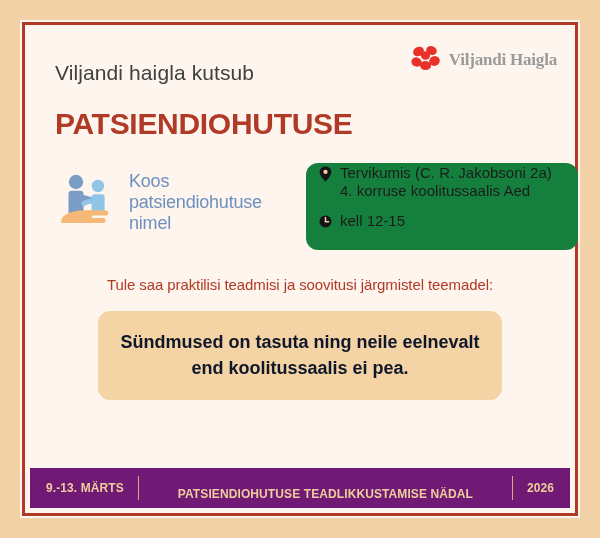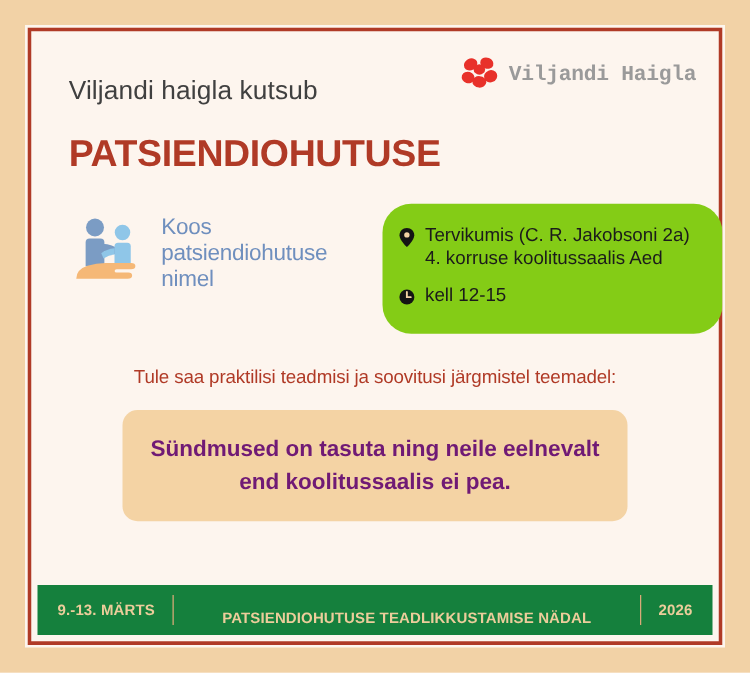--- a/index.html
+++ b/index.html
@@ -50,21 +50,21 @@
     display: flex;
     align-items: center;
     gap: 7px;
   }
   .brand-mark { display: block; }
   .brand-name {
     color: #9a9a9a;
     font-size: 17px;
     font-weight: 700;
     letter-spacing: -0.2px;
-    font-family: Liberation Mono, monospace;
+    font-family: Liberation Serif, serif;
     white-space: nowrap;
   }
 
   .kicker {
     position: absolute;
     left: 14px;
     top: 20px;
     color: #404040;
     font-size: 21px;
     font-weight: 400;
@@ -104,23 +104,23 @@
     font-size: 18px;
     line-height: 1.18;
     font-weight: 400;
     letter-spacing: -0.2px;
   }
   .campaign-words span { display: block; white-space: nowrap; }
 
   .details {
     margin-left: auto;
     margin-right: -19px;
-    background: #84cc16;
-    border-radius: 23px;
-    padding: 17px 16px 15px 13px;
+    background: #15803d;
+    border-radius: 12px;
+    padding: 1px 16px 15px 13px;
     width: 272px;
     box-sizing: border-box;
     flex: none;
   }
   .detail-line {
     display: flex;
     align-items: flex-start;
     gap: 7px;
     color: #1b1b1b;
     font-size: 15px;
@@ -148,37 +148,37 @@
     letter-spacing: -0.1px;
     white-space: nowrap;
   }
   .promo-box {
     margin: 18px auto 0 auto;
     background: #f4d3a4;
     border-radius: 12px;
     width: 404px;
     box-sizing: border-box;
     padding: 18px 20px 19px 20px;
-    color: #701a75;
+    color: #0f172a;
     font-size: 18px;
     font-weight: 700;
     line-height: 1.45;
   }
   .promo-box span { display: block; }
 
   
   .footer-wrap {
     margin-top: auto;
     margin-left: -16px;
     margin-right: -16px;
     padding: 0 5px 5px 5px;
     flex: none;
   }
   .footer-bar {
-    background: #15803d;
+    background: #701a75;
     height: 40px;
     display: flex;
     align-items: center;
     padding: 0 16px;
     box-sizing: border-box;
   }
   .footer-bar .seg {
     color: #eccd9b;
     font-size: 12px;
     font-weight: 700;

